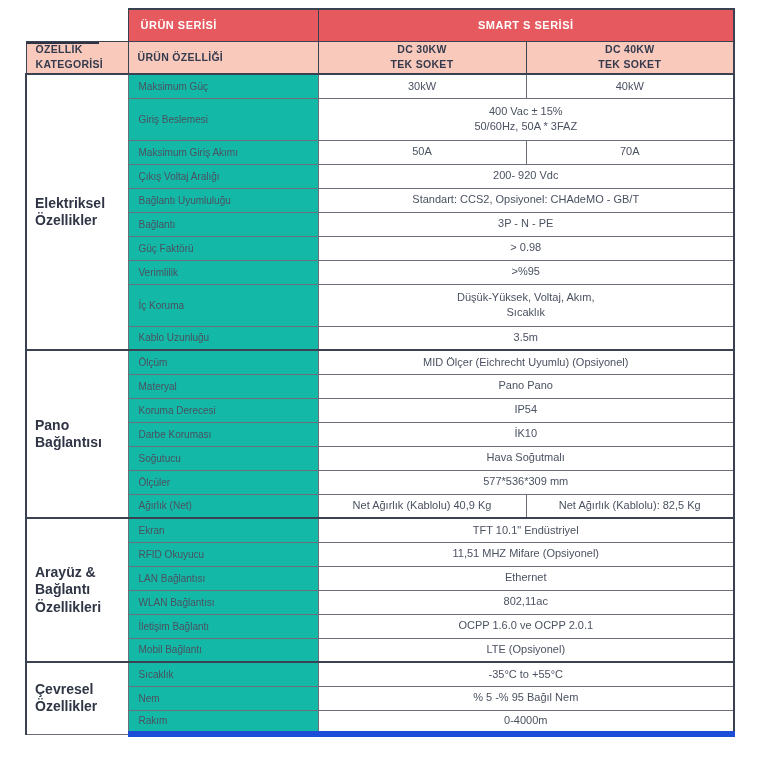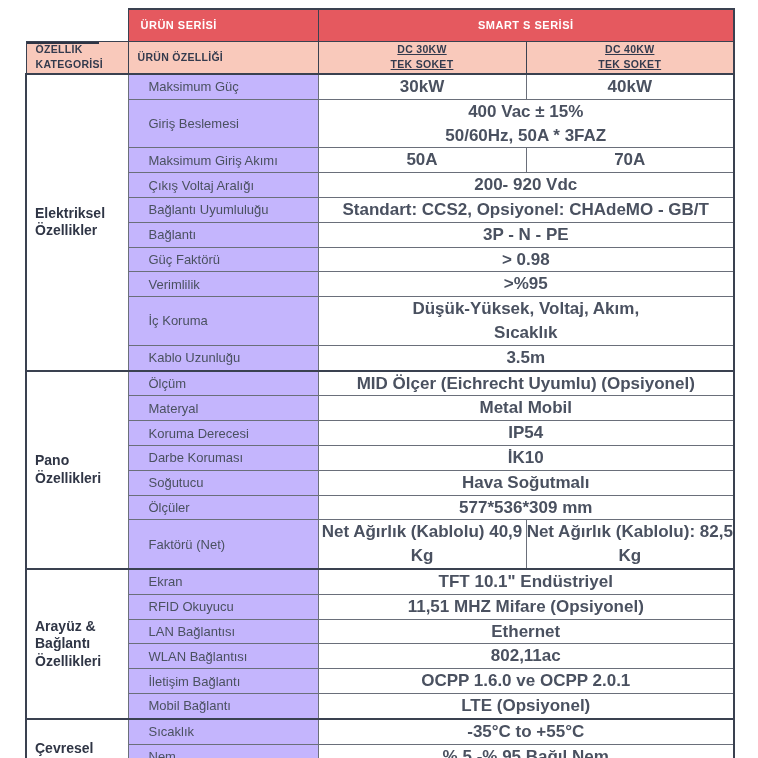--- a/index.html
+++ b/index.html
@@ -27,38 +27,38 @@
     background:#E5595F;color:#ffffff;font-weight:bold;font-size:11px;
     letter-spacing:.5px;border-color:#3A4150;
   }
   th.red.left{text-align:left;padding-left:12px;}
   th.red.center{text-align:center;}
   th.pink{
     background:#F9C9BB;color:#333A4D;font-weight:bold;font-size:10.5px;
     letter-spacing:.3px;border-color:#3A4150;
   }
   th.pink.left{text-align:left;padding-left:9px;padding-right:4px;line-height:1.45;}
-  th.pink.model{text-align:center;line-height:1.5;text-decoration:underline;}
+  th.pink.model{text-align:center;line-height:1.5;}
   .cat-h{position:relative;}
   .accent-bar{
     position:absolute;top:-5px;left:-2px;width:74px;height:7px;
     background:#2F3545;display:block;
   }
   td.category{
     font-weight:bold;color:#2F3545;font-size:14px;text-align:left;
     padding:0 5px 0 8px;border-left:2px solid #3A4150;line-height:1.25;
     background:#ffffff;
   }
   td.prop{
-    text-align:left;padding-left:20px;padding-right:4px;color:#4A5160;
-    font-size:13px;background:#c4b5fd;
+    text-align:left;padding-left:10px;padding-right:4px;color:#4A5160;
+    font-size:10px;background:#14b8a6;
   }
   td.val{
-    text-align:center;color:#4A5160;font-size:17px;background:#ffffff;
-    white-space:pre-line;line-height:1.4;font-weight:bold;
+    text-align:center;color:#4A5160;font-size:11px;background:#ffffff;
+    white-space:pre-line;line-height:1.4;
   }
   tr.section-start td{border-top:2px solid #3A4150;}
   tbody tr:last-child td{border-bottom:6px solid #1d4ed8;}
   td:last-child,th:last-child{border-right:2px solid #3A4150;}
   tr.hr1 th.red{border-top:2px solid #3A4150;}
 </style>
 </head>
 <body>
 
 <div class="page">
@@ -131,46 +131,46 @@
         <tr class="tall">
           <td class="prop">İç Koruma</td>
           <td class="val" colspan="2">Düşük-Yüksek, Voltaj, Akım,
 Sıcaklık</td>
         </tr>
         <tr class="single">
           <td class="prop">Kablo Uzunluğu</td>
           <td class="val" colspan="2">3.5m</td>
         </tr>
         <tr class="single section-start">
-          <td class="category" rowspan="7">Pano Özellikleri</td>
+          <td class="category" rowspan="7">Pano Bağlantısı</td>
           <td class="prop">Ölçüm</td>
           <td class="val" colspan="2">MID Ölçer (Eichrecht Uyumlu) (Opsiyonel)</td>
         </tr>
         <tr class="single">
           <td class="prop">Materyal</td>
-          <td class="val" colspan="2">Metal Mobil</td>
+          <td class="val" colspan="2">Pano Pano</td>
         </tr>
         <tr class="single">
           <td class="prop">Koruma Derecesi</td>
           <td class="val" colspan="2">IP54</td>
         </tr>
         <tr class="single">
           <td class="prop">Darbe Koruması</td>
           <td class="val" colspan="2">İK10</td>
         </tr>
         <tr class="single">
           <td class="prop">Soğutucu</td>
           <td class="val" colspan="2">Hava Soğutmalı</td>
         </tr>
         <tr class="single">
           <td class="prop">Ölçüler</td>
           <td class="val" colspan="2">577*536*309 mm</td>
         </tr>
         <tr class="single">
-          <td class="prop">Faktörü (Net)</td>
+          <td class="prop">Ağırlık (Net)</td>
           <td class="val">Net Ağırlık (Kablolu) 40,9 Kg</td>
           <td class="val">Net Ağırlık (Kablolu): 82,5 Kg</td>
         </tr>
         <tr class="single section-start">
           <td class="category" rowspan="6">Arayüz &amp; Bağlantı Özellikleri</td>
           <td class="prop">Ekran</td>
           <td class="val" colspan="2">TFT 10.1" Endüstriyel</td>
         </tr>
         <tr class="single">
           <td class="prop">RFID Okuyucu</td>

